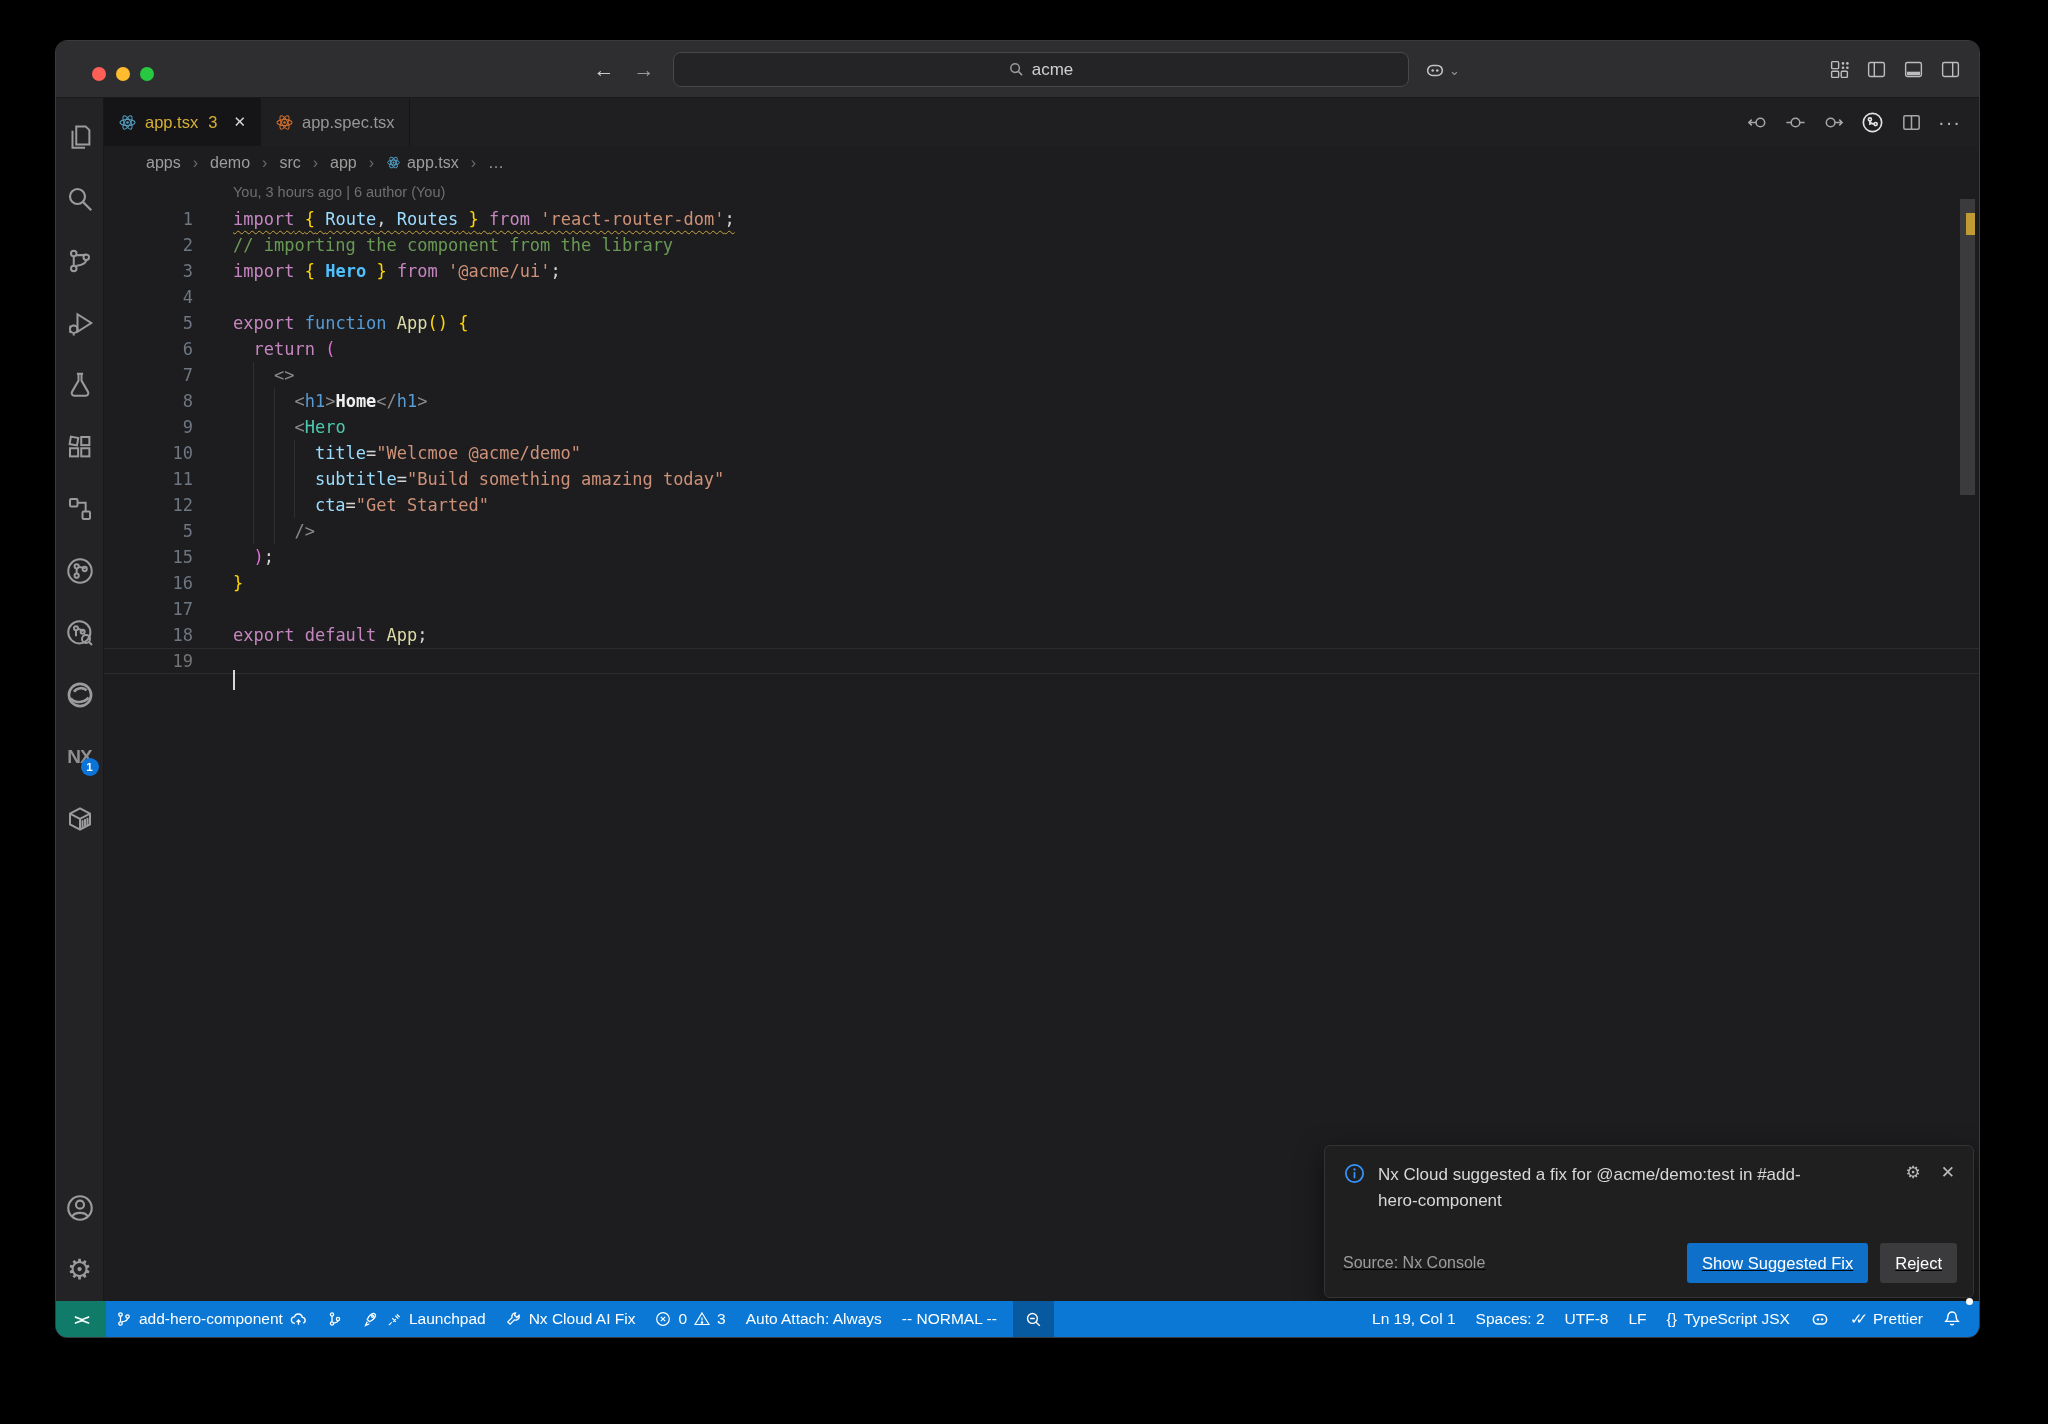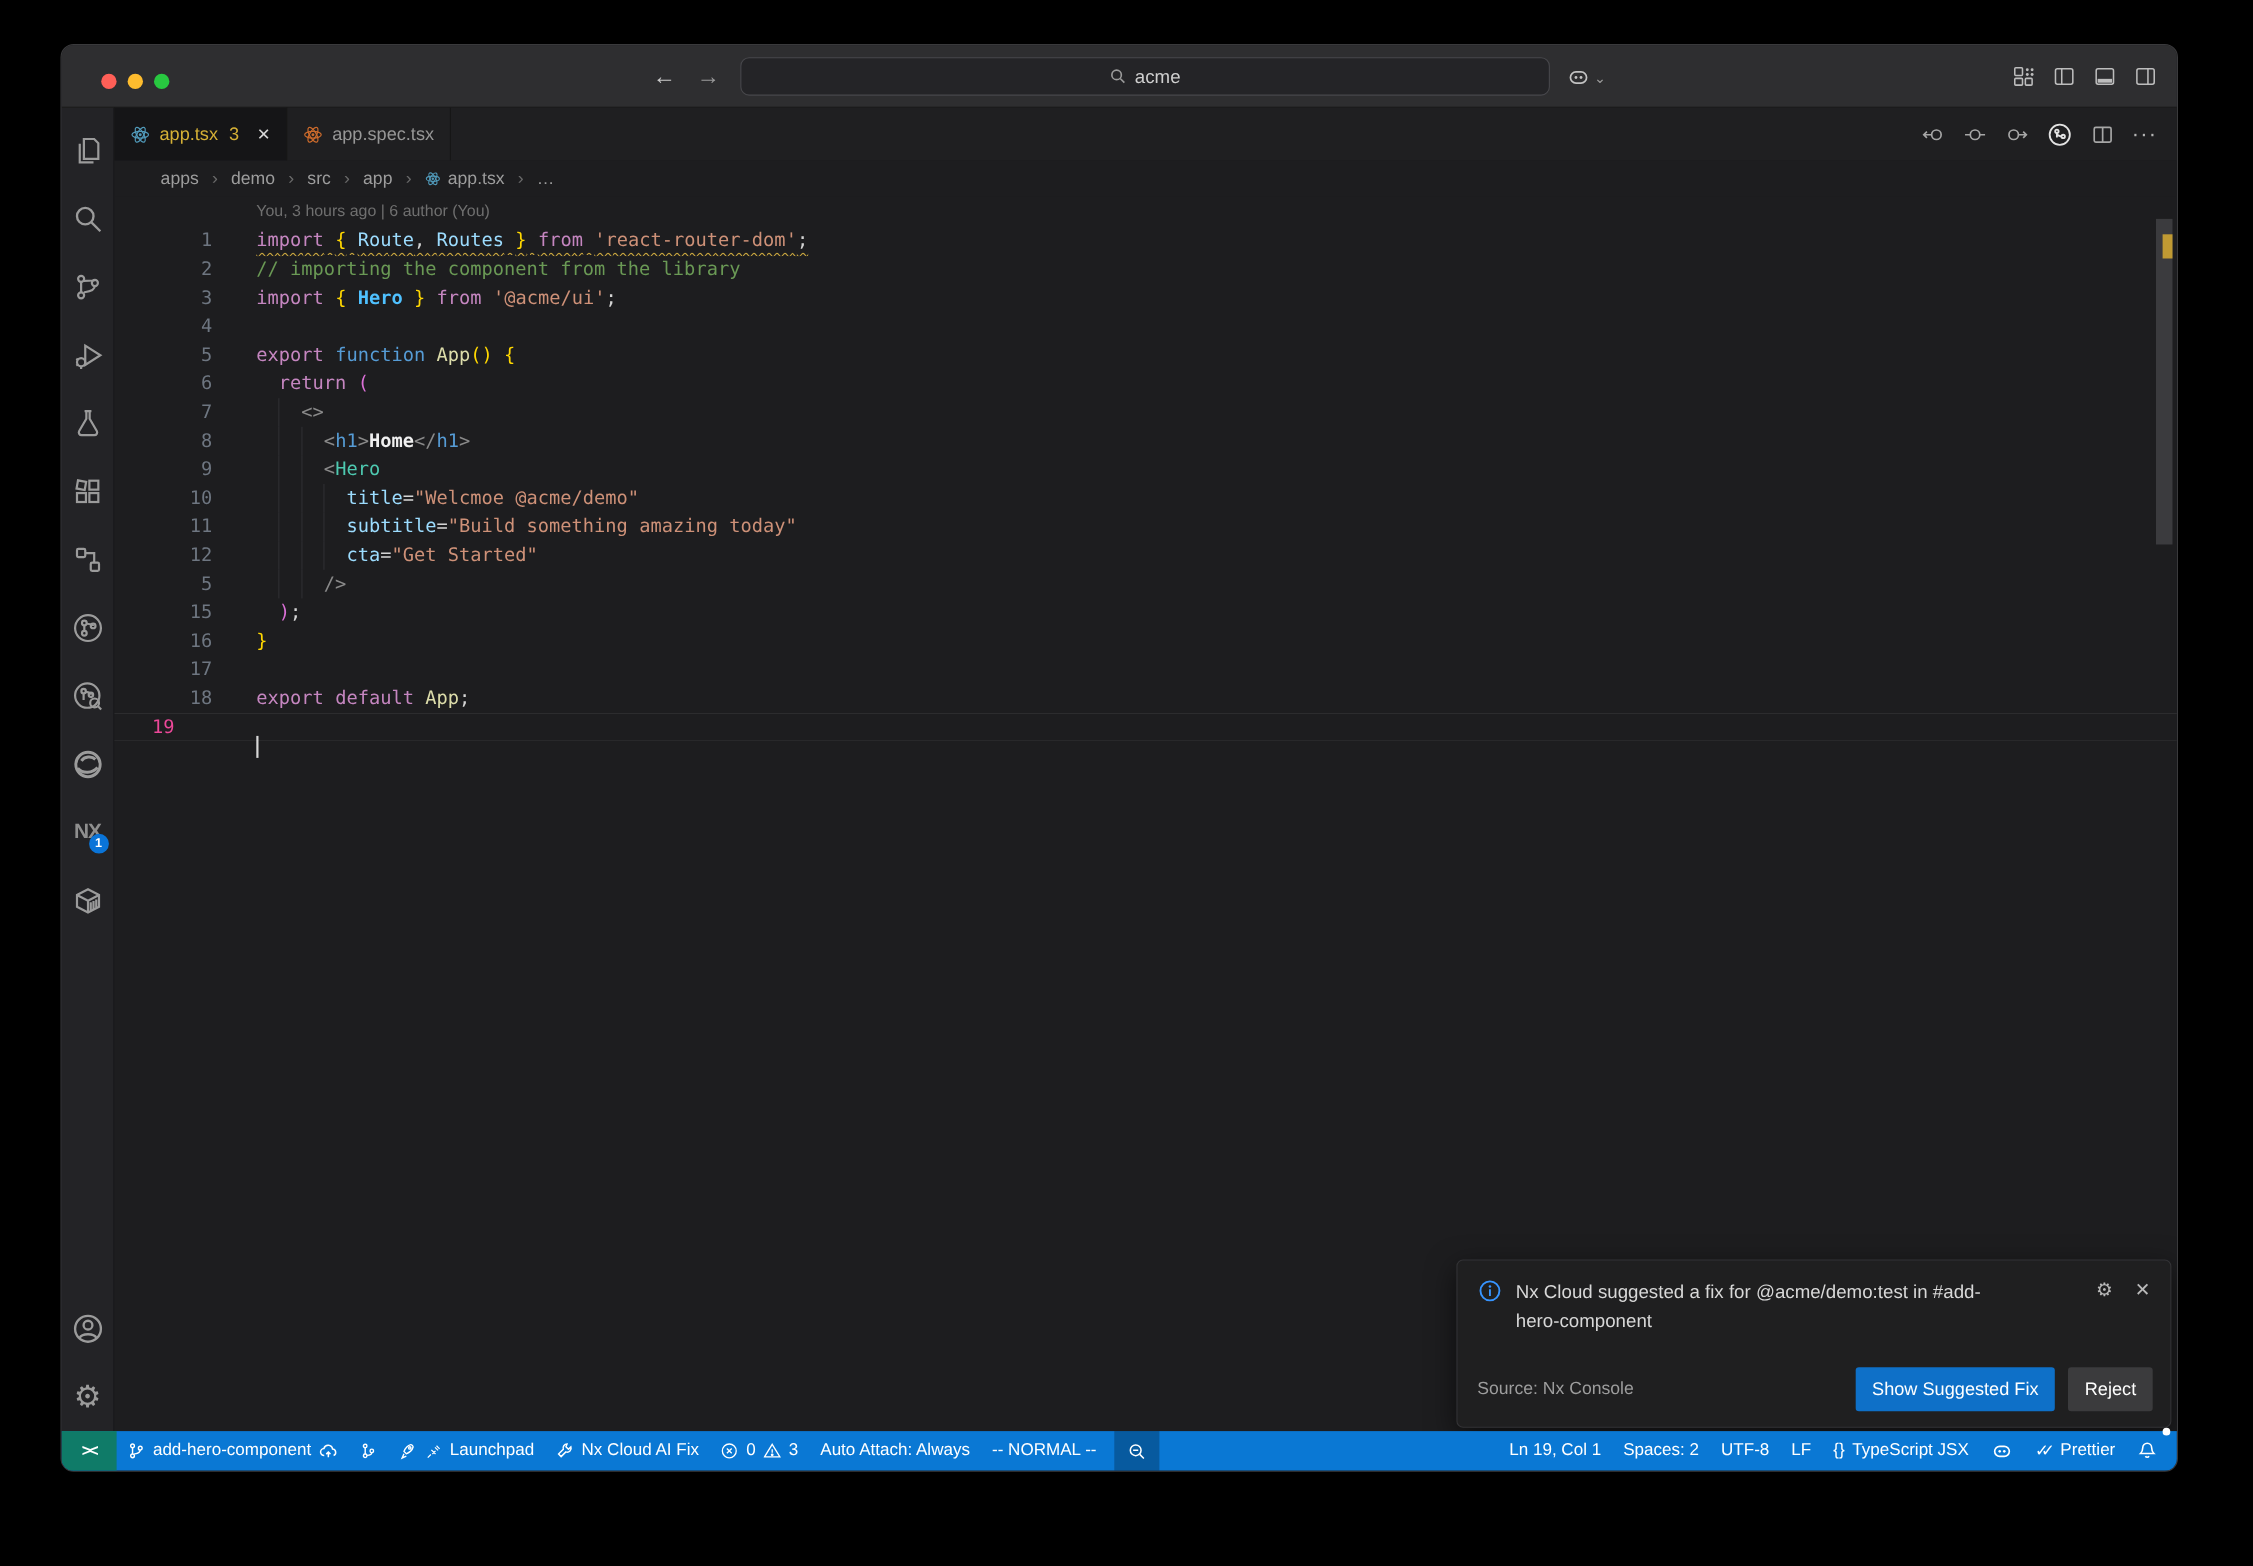--- a/index.html
+++ b/index.html
@@ -48,21 +48,21 @@
   .bc-sep { color:#6a6a6a; font-size:16px; }
   .bc-file { display:flex; align-items:center; gap:6px; }
 
   
   .code { position:relative; flex:1; font-family:"DejaVu Sans Mono", monospace; font-size:17px; }
   .blame { height:27px; line-height:27px; padding-left:129px; color:#6f6f6f; font-family:"Liberation Sans", sans-serif; font-size:14.5px; }
   .cl { position:relative; height:26px; line-height:26px; white-space:pre; }
   .cl .ln { position:absolute; left:0; width:89px; text-align:right; color:#6e7681; }
   .cl .ct { position:relative; display:inline-block; margin-left:129px; color:#d4d4d4; }
   .cl.current { box-shadow: inset 0 1px 0 rgba(255,255,255,.07), inset 0 -1px 0 rgba(255,255,255,.07); }
-  .cl.current .ln { color:#ec4899;text-align:center; }
+  .cl.current .ln { color:#737373; }
   .squig { text-decoration: underline wavy #c8a53e 1px; text-underline-offset:5px; }
   .guide { position:absolute; top:0; width:1px; height:26px; background:#2f2f32; }
   .caret { position:absolute; left:0; top:3px; width:2px; height:20px; background:#d7d7d7; }
 
   
   .vscroll { position:absolute; right:4px; top:20px; width:15px; height:296px; background:#3b3b3e; }
   .ov-warn { position:absolute; right:4px; top:34px; width:9px; height:22px; background:#c09a33; }
 
   
   .statusbar { position:absolute; left:0; right:0; bottom:0; height:36px; background:var(--statusbar); color:#fff; display:flex; align-items:stretch; font-size:15.5px; }
@@ -74,21 +74,21 @@
   .dblcheck { letter-spacing:-7px; font-size:15px; margin-right:5px; }
   .bell-wrap { position:relative; }
   .bell-dot { position:absolute; right:-2px; top:-3px; width:7px; height:7px; border-radius:50%; background:#fff; }
 
   
   .notification { position:absolute; left:1268px; top:1104px; width:650px; height:153px; background:#1f1f20;
     border:1px solid #333336; border-radius:6px; box-shadow:0 8px 26px rgba(0,0,0,.55); padding:16px 18px 14px 18px; }
   .note-row1 { display:flex; gap:12px; }
   .note-msg { width:452px; color:#d8d8d8; font-size:17px; line-height:26px; }
   .note-icons { margin-left:auto; display:flex; gap:20px; color:#b9b9b9; font-size:17px; }
-  .note-row2 { position:absolute; left:18px; right:16px; bottom:14px; display:flex; align-items:center; }
+  .note-row2 { position:absolute; left:18px; right:16px; bottom:14px; display:flex; align-items:center;text-decoration:underline; }
   .note-src { color:#9d9d9d; font-size:16px; }
   .note-btns { margin-left:auto; display:flex; gap:12px; }
   .btn { height:40px; display:flex; align-items:center; padding:0 15px; border-radius:3px; font-size:16.5px; color:#fff; border:none; font-family:"Liberation Sans",sans-serif; }
   .btn.primary { background:var(--button); }
   .btn.secondary { background:#3b3b3d; }
 
   svg { flex:none; }
 </style>
 </head>
 <body>

